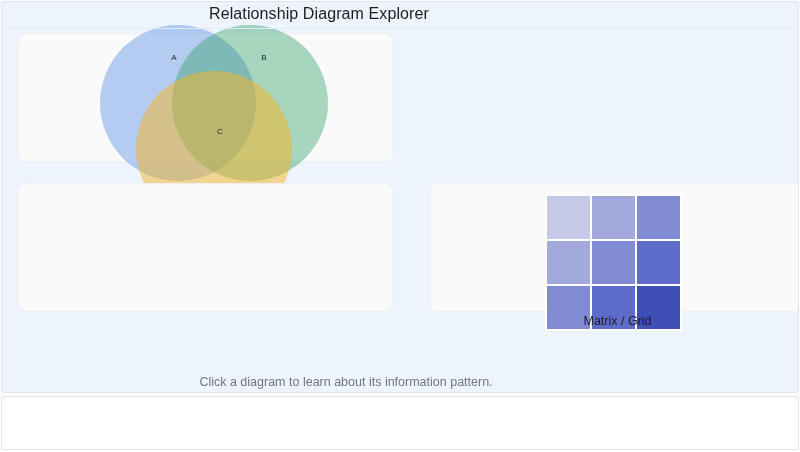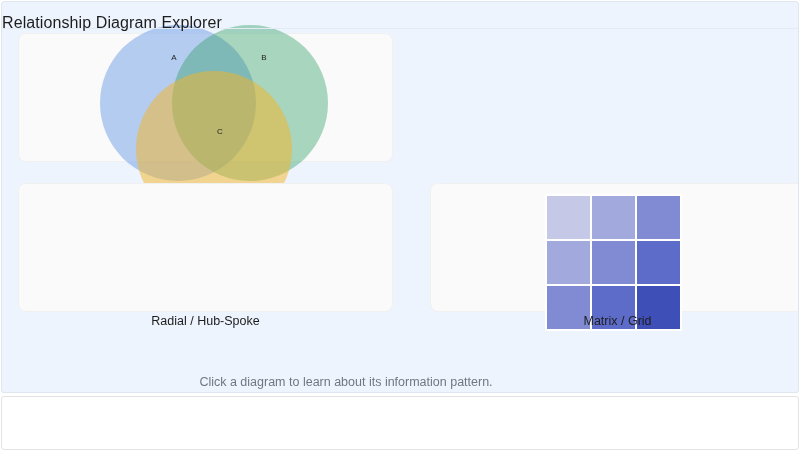--- a/index.html
+++ b/index.html
@@ -25,22 +25,23 @@
     height: 392px;
     background: #edf4fd;
     border: 1px solid #dfe6ef;
     border-radius: 3px;
     box-sizing: border-box;
     overflow: hidden;
   }
   .app-title {
     position: absolute;
     left: 0;
-    top: 12px;
+    top: 3px;
     width: 634px;
+    text-align: center;
     font-size: 16px;
     color: #1d1d1d;
     letter-spacing: 0.1px;
     z-index: 6;
     pointer-events: none;
   }
   .header-rule {
     position: absolute;
     left: 0;
     top: 26px;
@@ -167,21 +168,20 @@
             <text class="dlabel" x="156" y="27" text-anchor="middle">A</text>
             <text class="dlabel" x="246" y="27" text-anchor="middle">B</text>
             <text class="dlabel" x="202" y="101" text-anchor="middle">C</text>
           </svg>
         </div>
       </div>
 
 
       <div class="cell c2">
         <div class="card"></div>
-        <div class="card-caption">Radial / Hub-Spoke</div>
       </div>
 
       <div class="cell c3">
         <div class="card"></div>
         <div class="card-art">
           <svg width="375" height="129" viewBox="0 0 375 129">
             <g stroke="#ffffff" stroke-width="2">
                 <rect x="116" y="12" width="45" height="45" fill="#c5c9e7"></rect>
                 <rect x="161" y="12" width="45" height="45" fill="#a1a9dd"></rect>
                 <rect x="206" y="12" width="45" height="45" fill="#808bd3"></rect>

